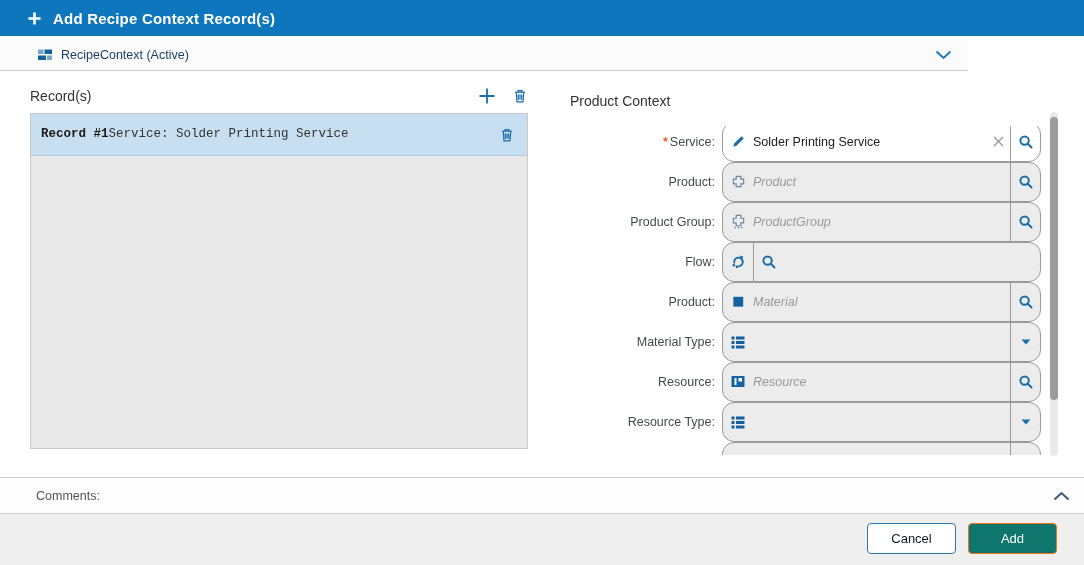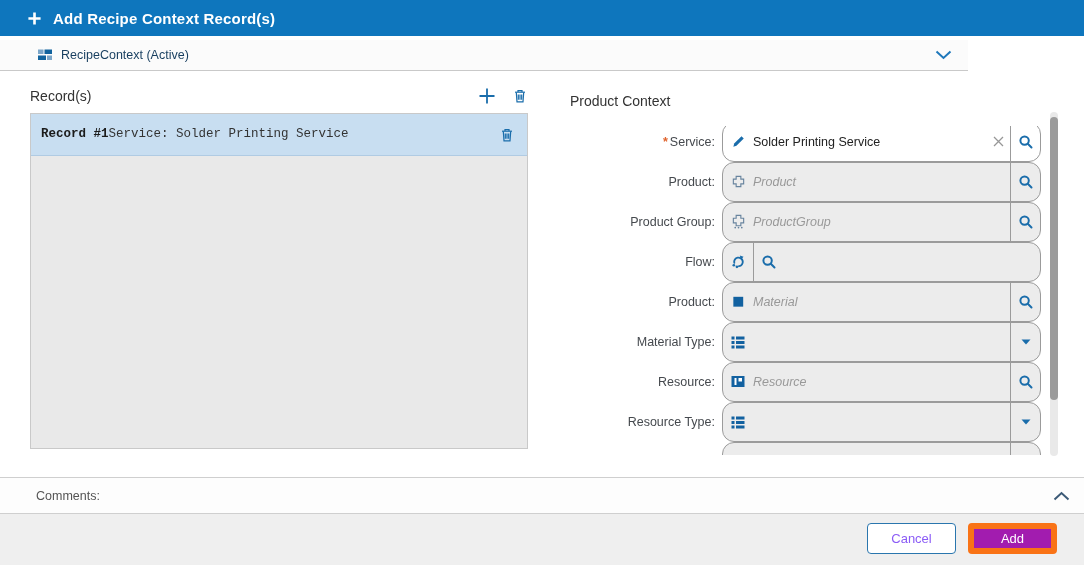--- a/index.html
+++ b/index.html
@@ -70,22 +70,22 @@
   .comments .lbl { font-size:12.5px; color:#555; }
   .comments .chev { margin-left:auto; display:flex; align-items:center; cursor:pointer; }
 
   
   .footer { position:absolute; left:0; top:514px; width:1084px; height:51px;
     background:#efefef; display:flex; justify-content:flex-end; align-items:flex-start;
     gap:12px; padding:9px 27px 0 0; }
   .btn { height:31px; min-width:89px; padding:0 18px; border-radius:4px; font-size:13px;
     display:flex; align-items:center; justify-content:center; cursor:pointer;
     font-family:"Liberation Sans",sans-serif; }
-  .btn-cancel { background:#fff; border:1px solid #2a76ae; color:#8b5cf6; }
-  .btn-add { background:#a21caf; border:6px solid #f97316; color:#fff; }
+  .btn-cancel { background:#fff; border:1px solid #2a76ae; color:#0f172a; }
+  .btn-add { background:#0f766e; border:1px solid #f97316; color:#fff; }
 
   svg { display:block; }
 </style>
 </head>
 <body>
 
 <div class="titlebar">
   <span class="icon-btn">
     <svg width="15" height="15" viewBox="0 0 16 16">
         <path d="M8 1.5v13M1.5 8h13" stroke="#fff" stroke-width="2.8"></path>

